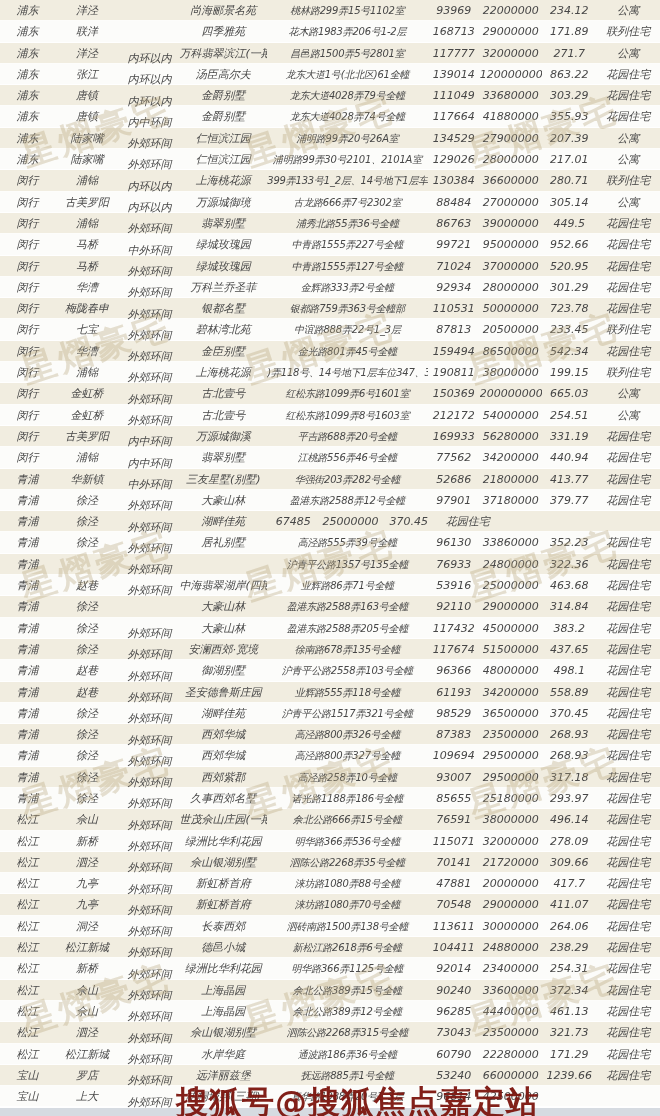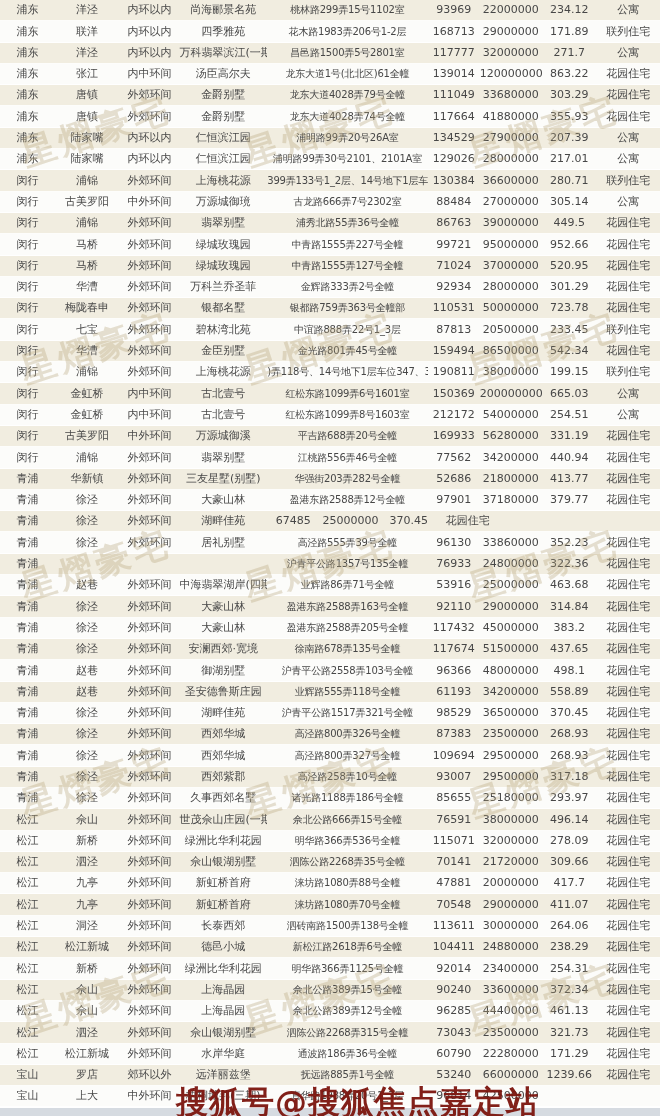--- a/index.html
+++ b/index.html
@@ -1,20 +1,20 @@
 <!DOCTYPE html>
 <html><head>
 <meta charset="utf-8">
 <style>
   html,body{margin:0;padding:0;background:#fff;}
   .page{position:relative;width:660px;height:1116px;overflow:hidden;
         font-family:"DejaVu Sans","Liberation Sans",sans-serif;background:#fff;}
   .tbody{position:absolute;left:0;top:0;width:660px;}
-  .row{display:flex;align-items:flex-end;height:21.3px;box-sizing:border-box;
-       border-bottom:1px solid rgba(255,255,255,.85);}
+  .row{display:flex;align-items:flex-start;height:21.3px;box-sizing:border-box;
+       border-bottom:1px solid rgba(255,255,255,.85);font-style:italic;}
   .row.odd{background:#f1ede0;}
   .row.even{background:#fcfcfa;}
   .cell{display:block;text-align:center;white-space:nowrap;overflow:hidden;
         font-size:11px;color:#474747;line-height:21px;}
   .c0{width:8.3%;}   
   .c1{width:9.8%;}   
   .c2{width:9.1%;margin-top:48px;}   
   .c3{width:13.3%;}  
   .c4{width:24.3%;font-size:10px;letter-spacing:-0.2px;} 
   .c5{width:7.9%;}   

